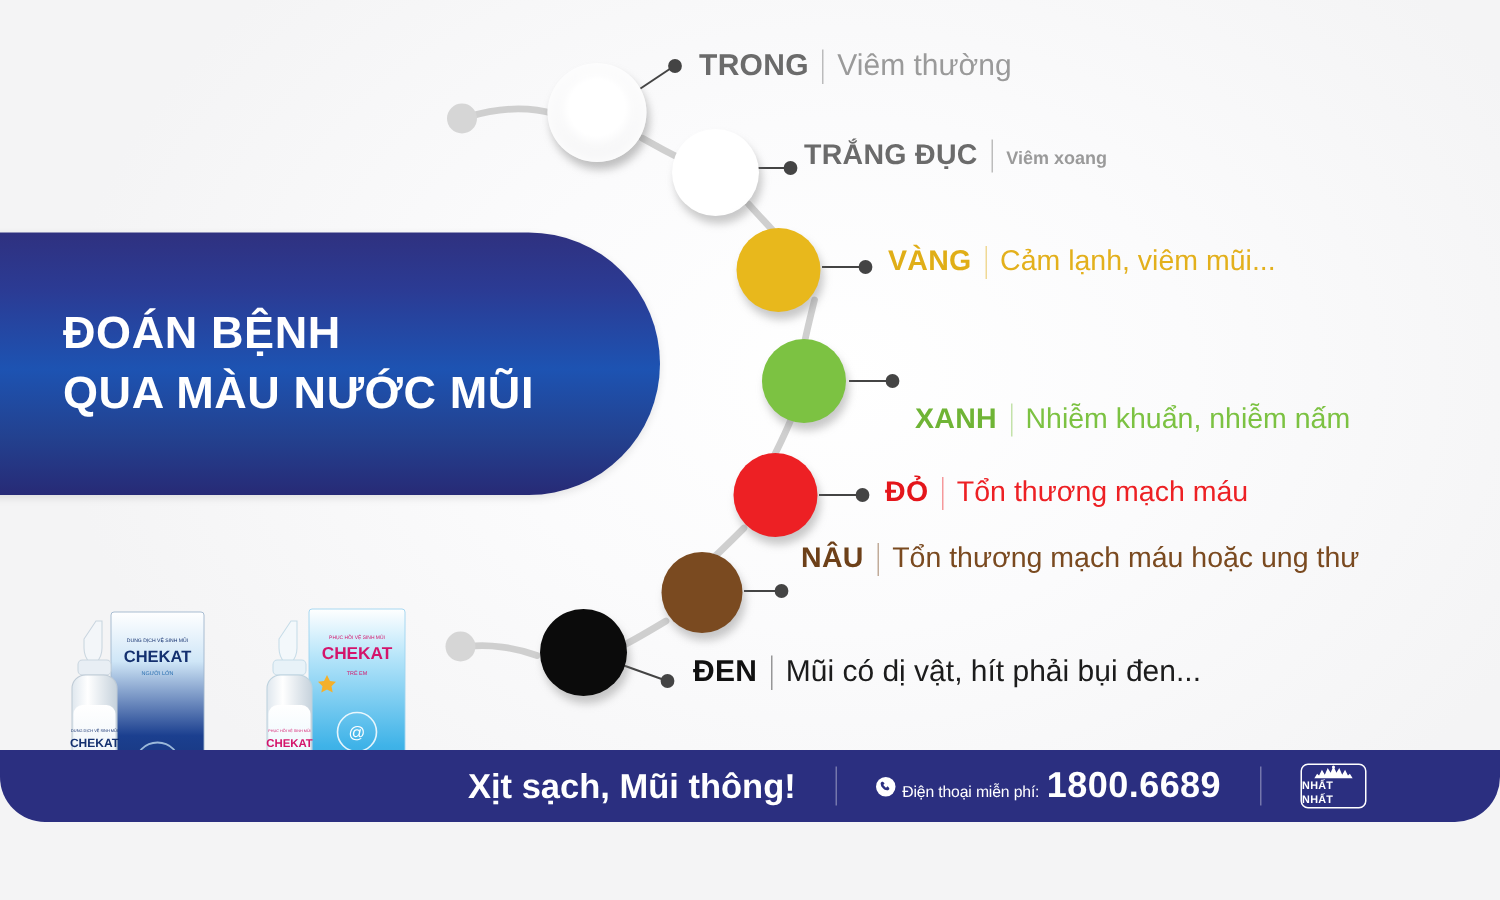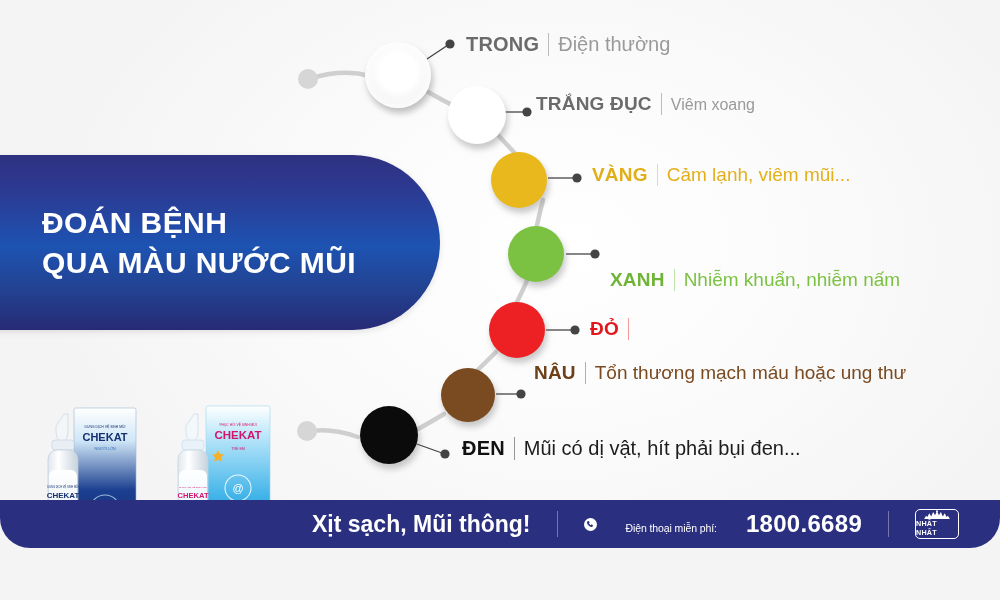--- a/index.html
+++ b/index.html
@@ -56,21 +56,21 @@
   .row .sep{display:inline-block;width:1px;align-self:stretch;margin:0 9px;
     background:currentColor;opacity:.45;min-height:19px;}
   .row .val{font-weight:normal;}
 
   .r-trong{left:466px;top:33px;font-size:20px;color:#6e6e6e;}
   .r-trong .key{color:#6b6b6b;font-size:20px;}
   .r-trong .val{color:#9a9a9a;font-size:20px;}
 
   .r-trangduc{left:536px;top:93px;font-size:19px;color:#6e6e6e;}
   .r-trangduc .key{color:#6b6b6b;font-size:19px;}
-  .r-trangduc .val{color:#9a9a9a;font-size:16px;}
+  .r-trangduc .val{color:#9a9a9a;font-size:12px;font-weight:bold;}
 
   .r-vang{left:592px;top:164px;font-size:19px;color:#e0ae17;}
   .r-vang .key{color:#e0ae17;font-size:19px;}
   .r-vang .val{color:#e3b01c;font-size:19px;}
 
   .r-xanh{left:610px;top:241px;font-size:19px;color:#7cc242;margin-top:28px;}
   .r-xanh .key{color:#6fb436;font-size:19px;}
   .r-xanh .val{color:#7cc242;font-size:19px;}
 
   .r-do{left:590px;top:318px;font-size:19px;color:#ed2024;}
@@ -95,21 +95,21 @@
   }
   #title-text{color:#ffffff;font-weight:bold;
     font-size:30px;line-height:1.32;letter-spacing:.4px;
     padding-right:22px;}
 
   
   #footer{position:absolute;left:0;bottom:0;width:1000px;height:48px;
     background:#2b2f80;display:flex;align-items:center;}
   #f-slogan{color:#fff;font-size:23px;font-weight:bold;margin-left:312px;}
   .f-div{width:1px;height:26px;background:rgba(255,255,255,.35);margin:0 26px;}
-  #f-phone{display:flex;align-items:baseline;color:#fff;gap:24px;}
+  #f-phone{display:flex;align-items:baseline;color:#fff;}
   #phone-icon{width:13px;height:13px;border-radius:50%;background:#fff;
     position:relative;align-self:center;margin-right:5px;}
   #phone-icon::after{content:"";position:absolute;left:3.3px;top:3.3px;width:6.4px;height:6.4px;
     background:#2b2f80;clip-path:polygon(0 22%,22% 0,46% 22%,32% 40%,60% 68%,78% 54%,100% 78%,78% 100%,42% 86%,14% 58%);}
   #f-phonelabel{font-size:10.5px;margin-right:5px;letter-spacing:-.1px;}
   #f-phonenum{font-size:24px;font-weight:bold;letter-spacing:.3px;}
   #f-logo{width:44px;height:30px;border:1.6px solid #fff;border-radius:5px;
     display:flex;flex-direction:column;align-items:center;justify-content:flex-end;
     padding-bottom:1px;box-sizing:border-box;overflow:hidden;}
   #f-logo-mark{width:40px;height:14px;}
@@ -182,21 +182,21 @@
       <div class="disc"></div>
     </div>
   <div class="node n-black">
       <div class="shadow"></div>
       <div class="disc"></div>
     </div>
 
   <div class="row r-trong">
     <span class="key">TRONG</span>
     <span class="sep"></span>
-    <span class="val">Điện thường</span>
+    <span class="val">Viêm thường</span>
   </div>
 
   <div class="row r-trangduc">
     <span class="key">TRẮNG ĐỤC</span>
     <span class="sep"></span>
     <span class="val">Viêm xoang</span>
   </div>
 
   <div class="row r-vang">
     <span class="key">VÀNG</span>
@@ -206,20 +206,21 @@
 
   <div class="row r-xanh">
     <span class="key">XANH</span>
     <span class="sep"></span>
     <span class="val">Nhiễm khuẩn, nhiễm nấm</span>
   </div>
 
   <div class="row r-do">
     <span class="key">ĐỎ</span>
     <span class="sep"></span>
+    <span class="val">Tổn thương mạch máu</span>
   </div>
 
   <div class="row r-nau">
     <span class="key">NÂU</span>
     <span class="sep"></span>
     <span class="val">Tổn thương mạch máu hoặc ung thư</span>
   </div>
 
   <div class="row r-den">
     <span class="key">ĐEN</span>

